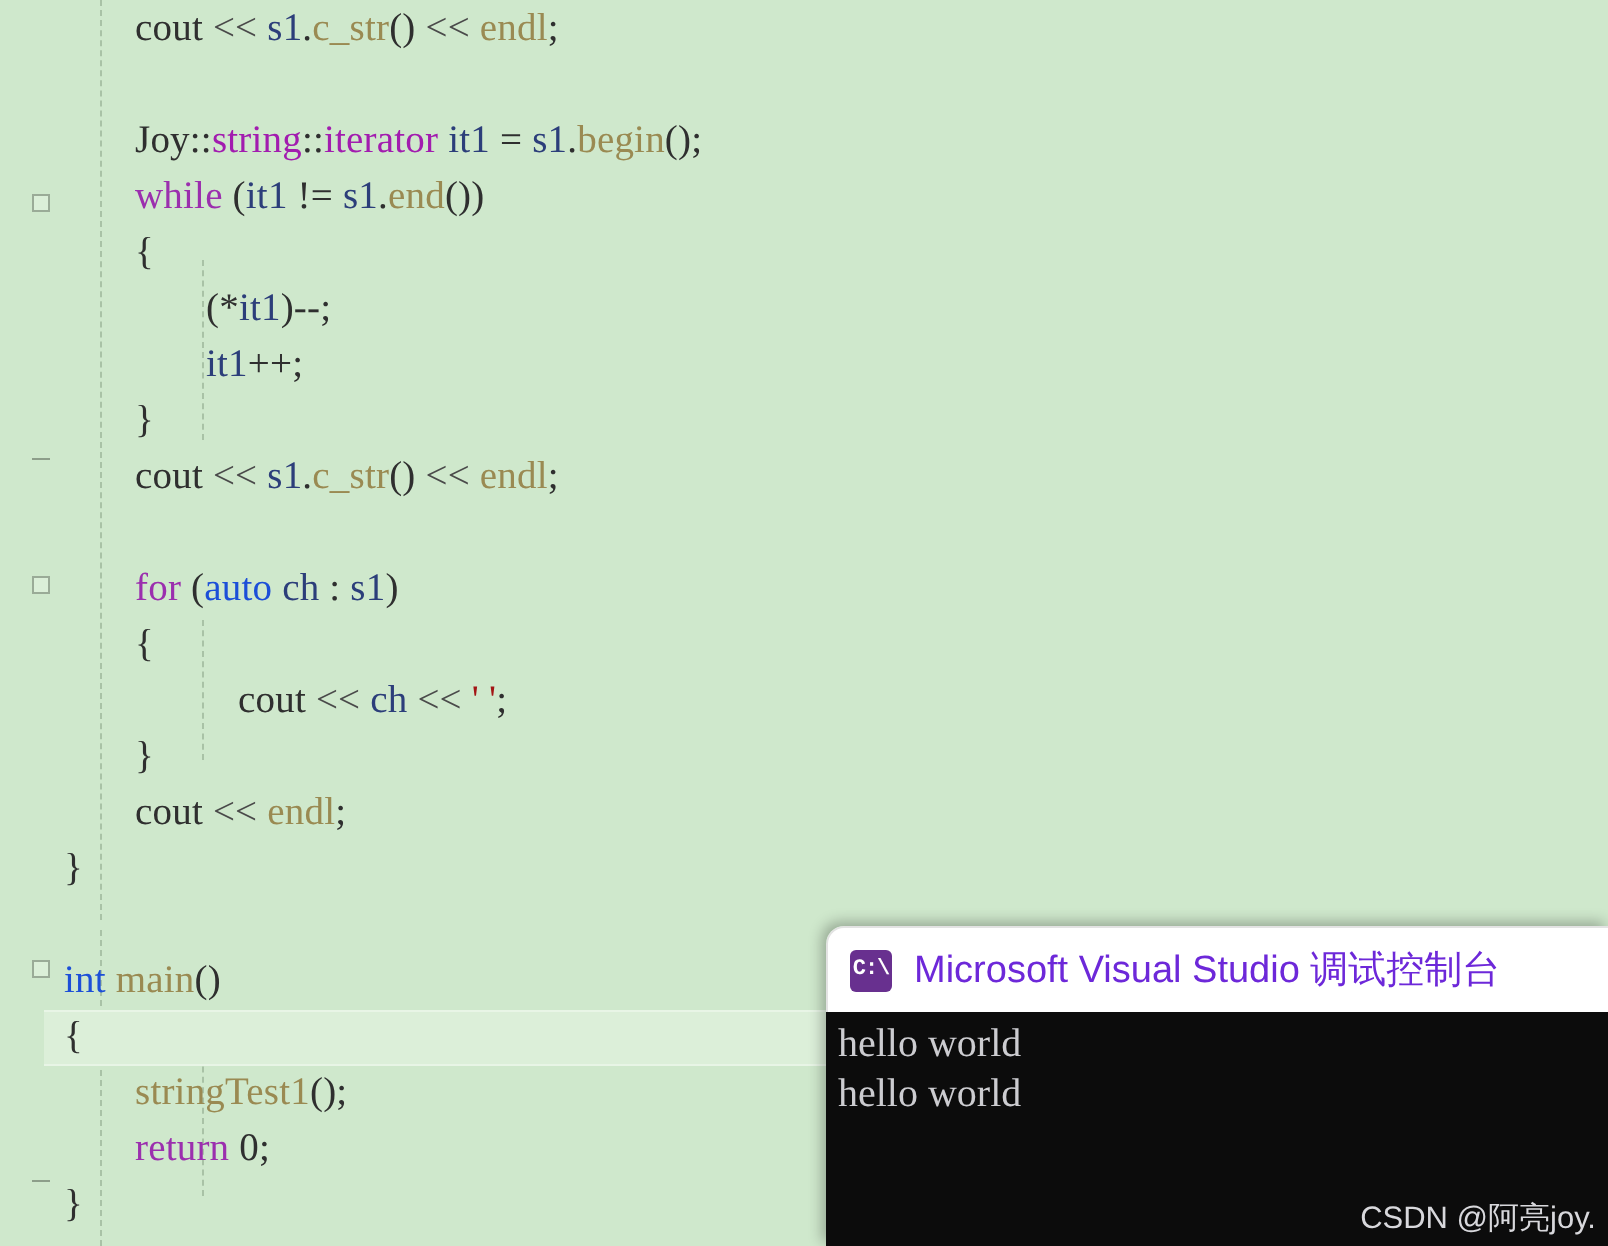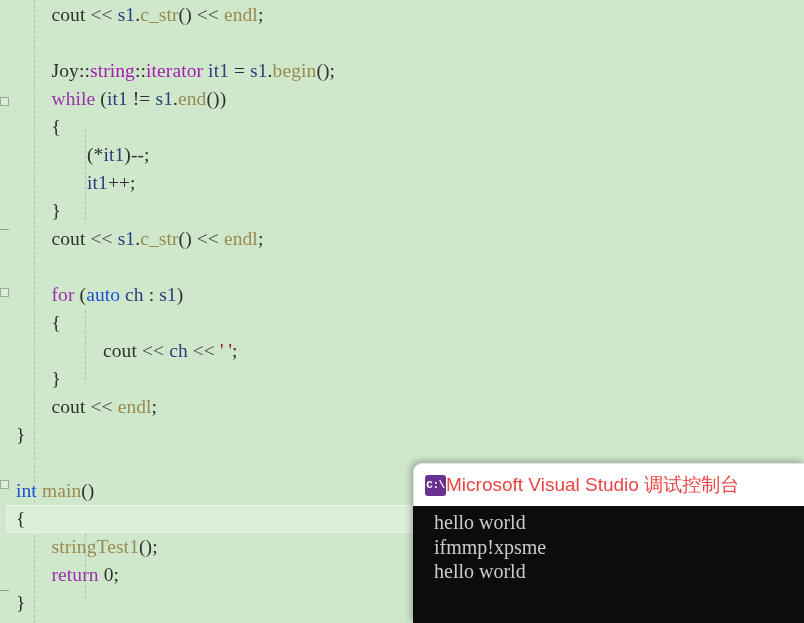--- a/index.html
+++ b/index.html
@@ -18,21 +18,21 @@
     position: relative;
     width: 804px;
     height: 623px;
     background: #cfe8cc;
     overflow: hidden;
   }
 
   
   #editor {
     position: absolute;
-    left: 0; top: 0;
+    left: 16px; top: 0;
     width: 660px; height: 623px;
     background: #cfe8cc;
   }
 
   .glyph-margin {
     position: absolute;
     left: 0; top: 0;
     width: 14px; height: 623px;
   }
 
@@ -131,32 +131,33 @@
     font-family: "Liberation Mono", monospace;
     font-size: 11px;
     font-weight: bold;
     line-height: 21px;
     text-align: center;
     letter-spacing: -0.5px;
     flex: none;
   }
 
   #console-title {
+    margin-left: 11px;
     font-family: "Liberation Sans", sans-serif;
     font-size: 19px;
-    color: #ef4444;
+    color: #6d28d9;
     white-space: nowrap;
   }
 
   #console-body {
     position: relative;
     height: 117px;
     background: #0c0c0c;
     border-left: 1px solid #0c0c0c;
-    padding: 4px 0 0 18px;
+    padding: 4px 0 0 3px;
     box-sizing: border-box;
     overflow: hidden;
   }
 
   .con-line {
     font-family: "Liberation Serif", serif;
     font-size: 20px;
     line-height: 24.5px;
     color: #ccccd0;
     white-space: pre;
@@ -224,20 +225,20 @@
   <div id="console-window">
 
     <div id="console-titlebar">
       <div id="console-icon">C:\</div>
       <div id="console-title">Microsoft Visual Studio 调试控制台</div>
     </div>
 
     <div id="console-body">
       <div id="console-lines">
           <div class="con-line">hello world</div>
-          <div class="con-line">ifmmp!xpsme</div>
           <div class="con-line">hello world</div>
         </div>
+      <div id="watermark">CSDN @阿亮joy.</div>
     </div>
 
   </div>
 
 </div>
 
 </body></html>

